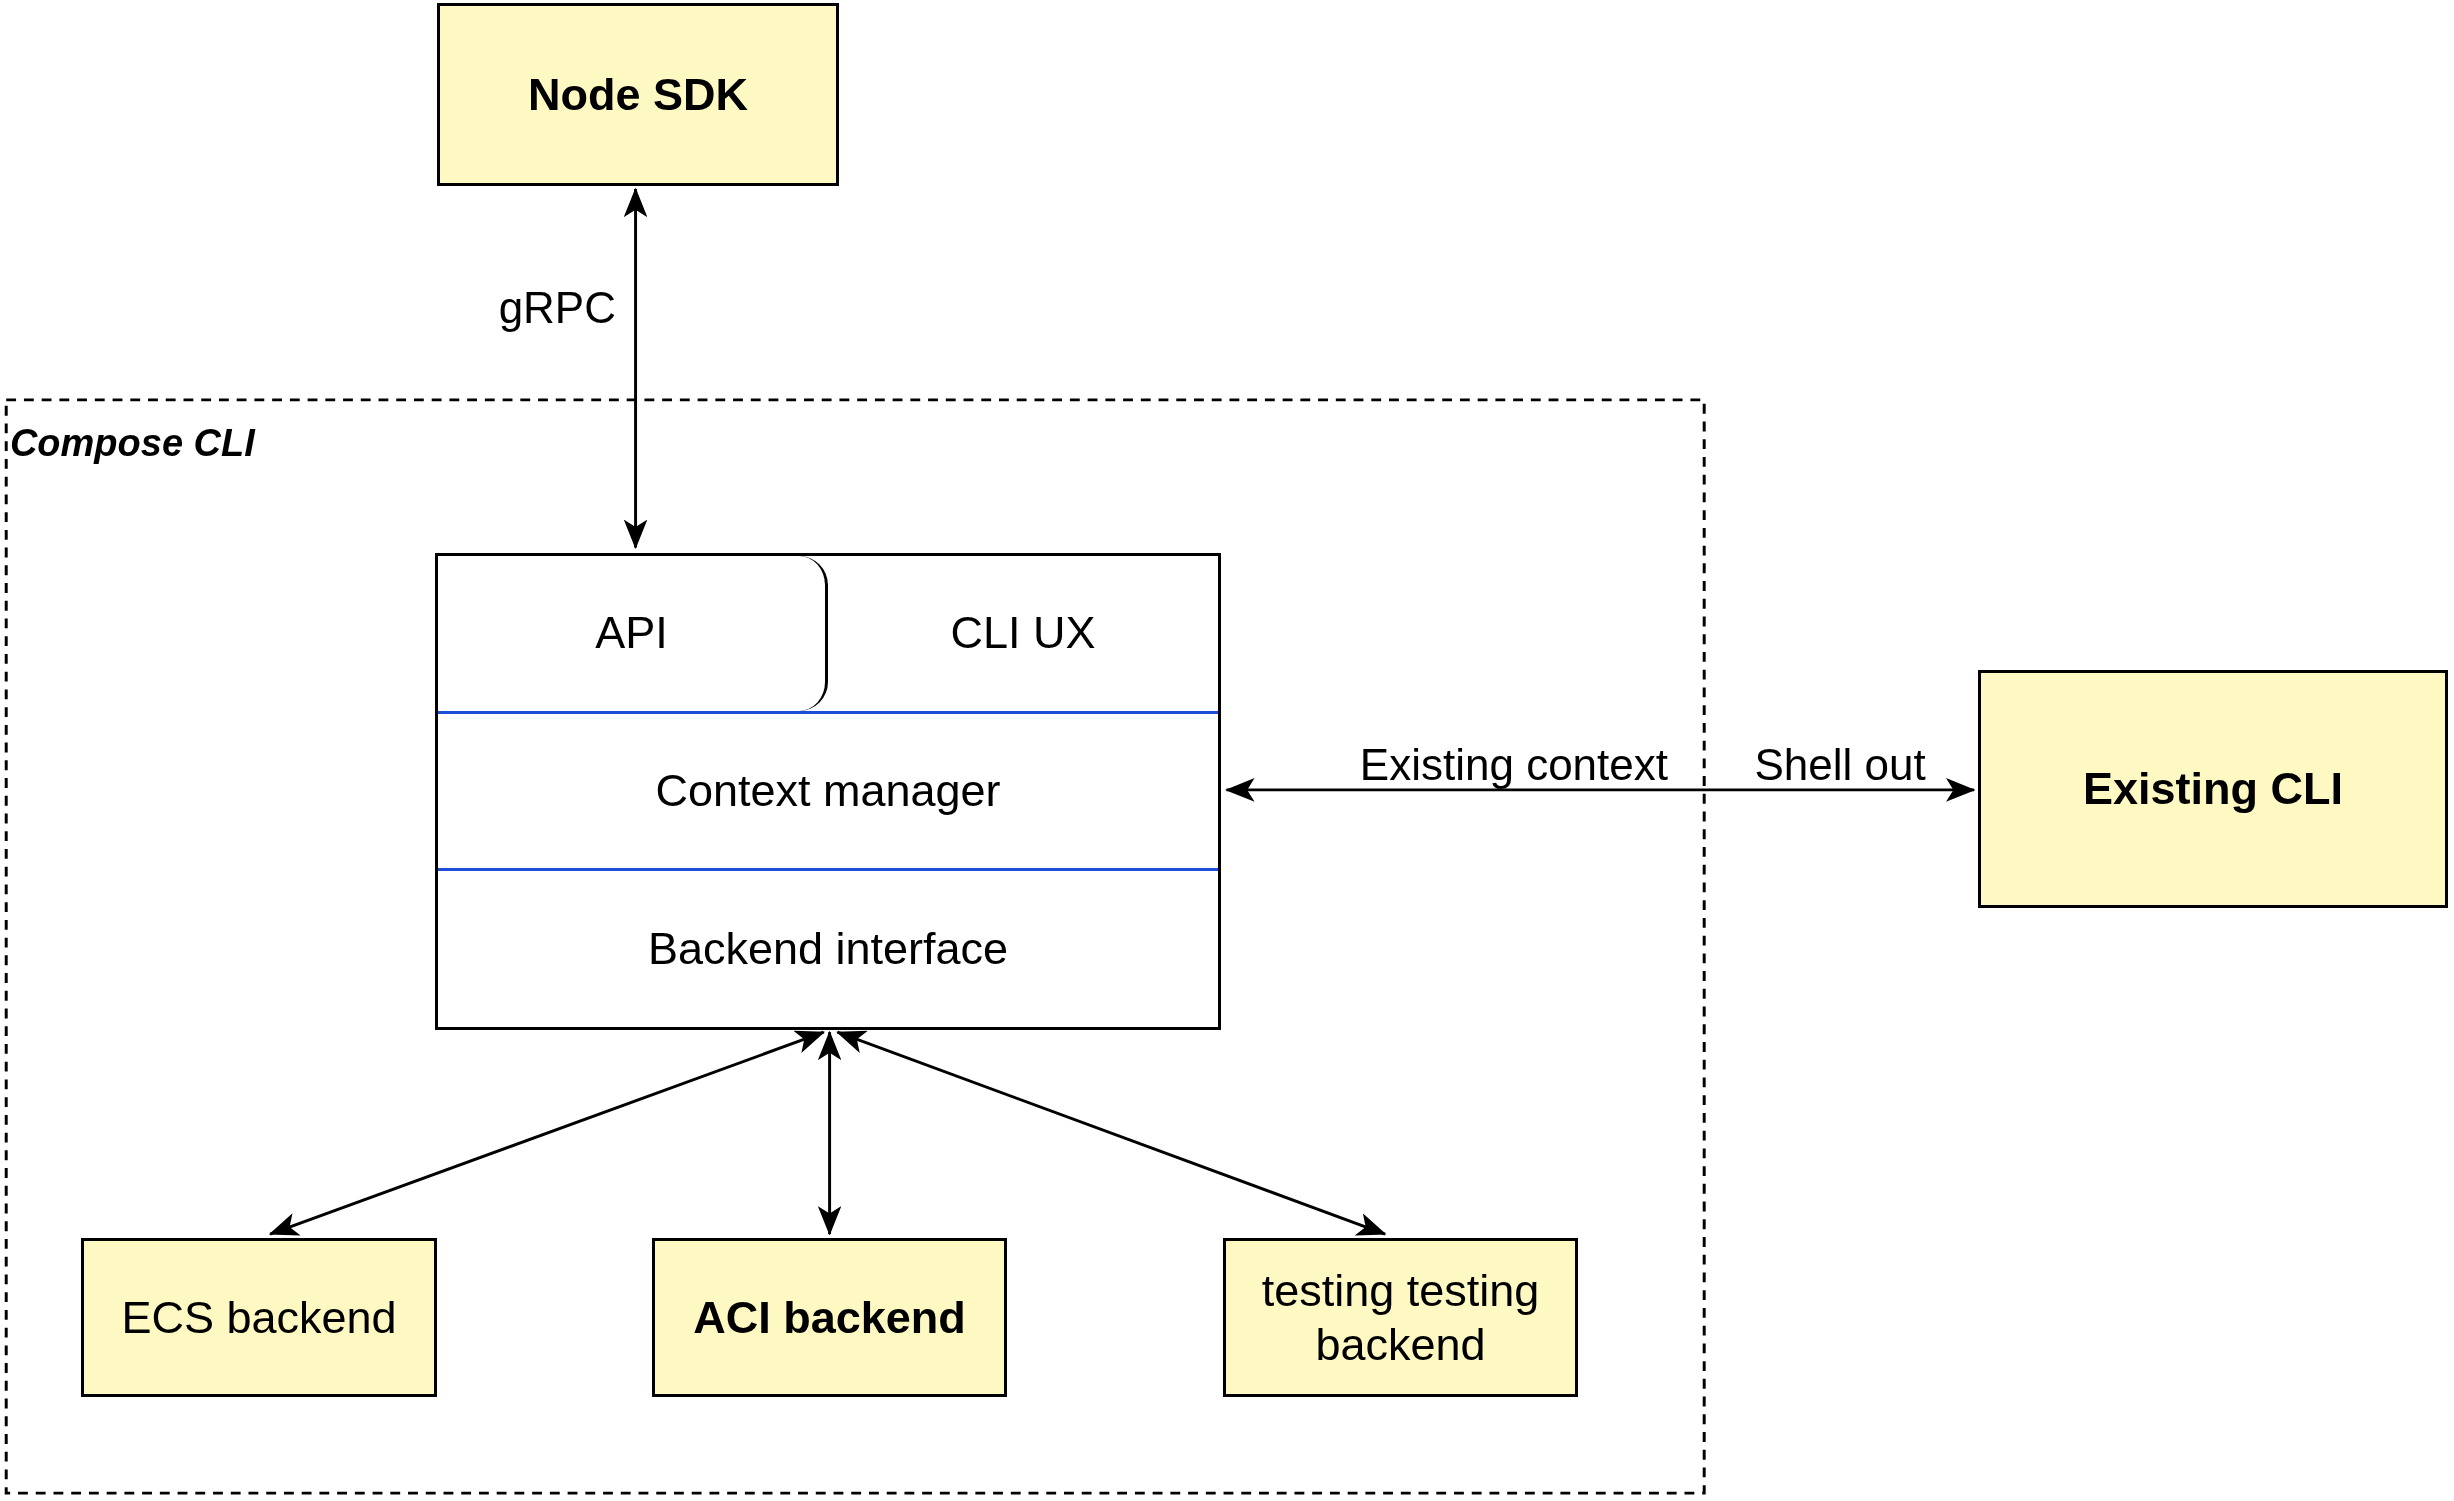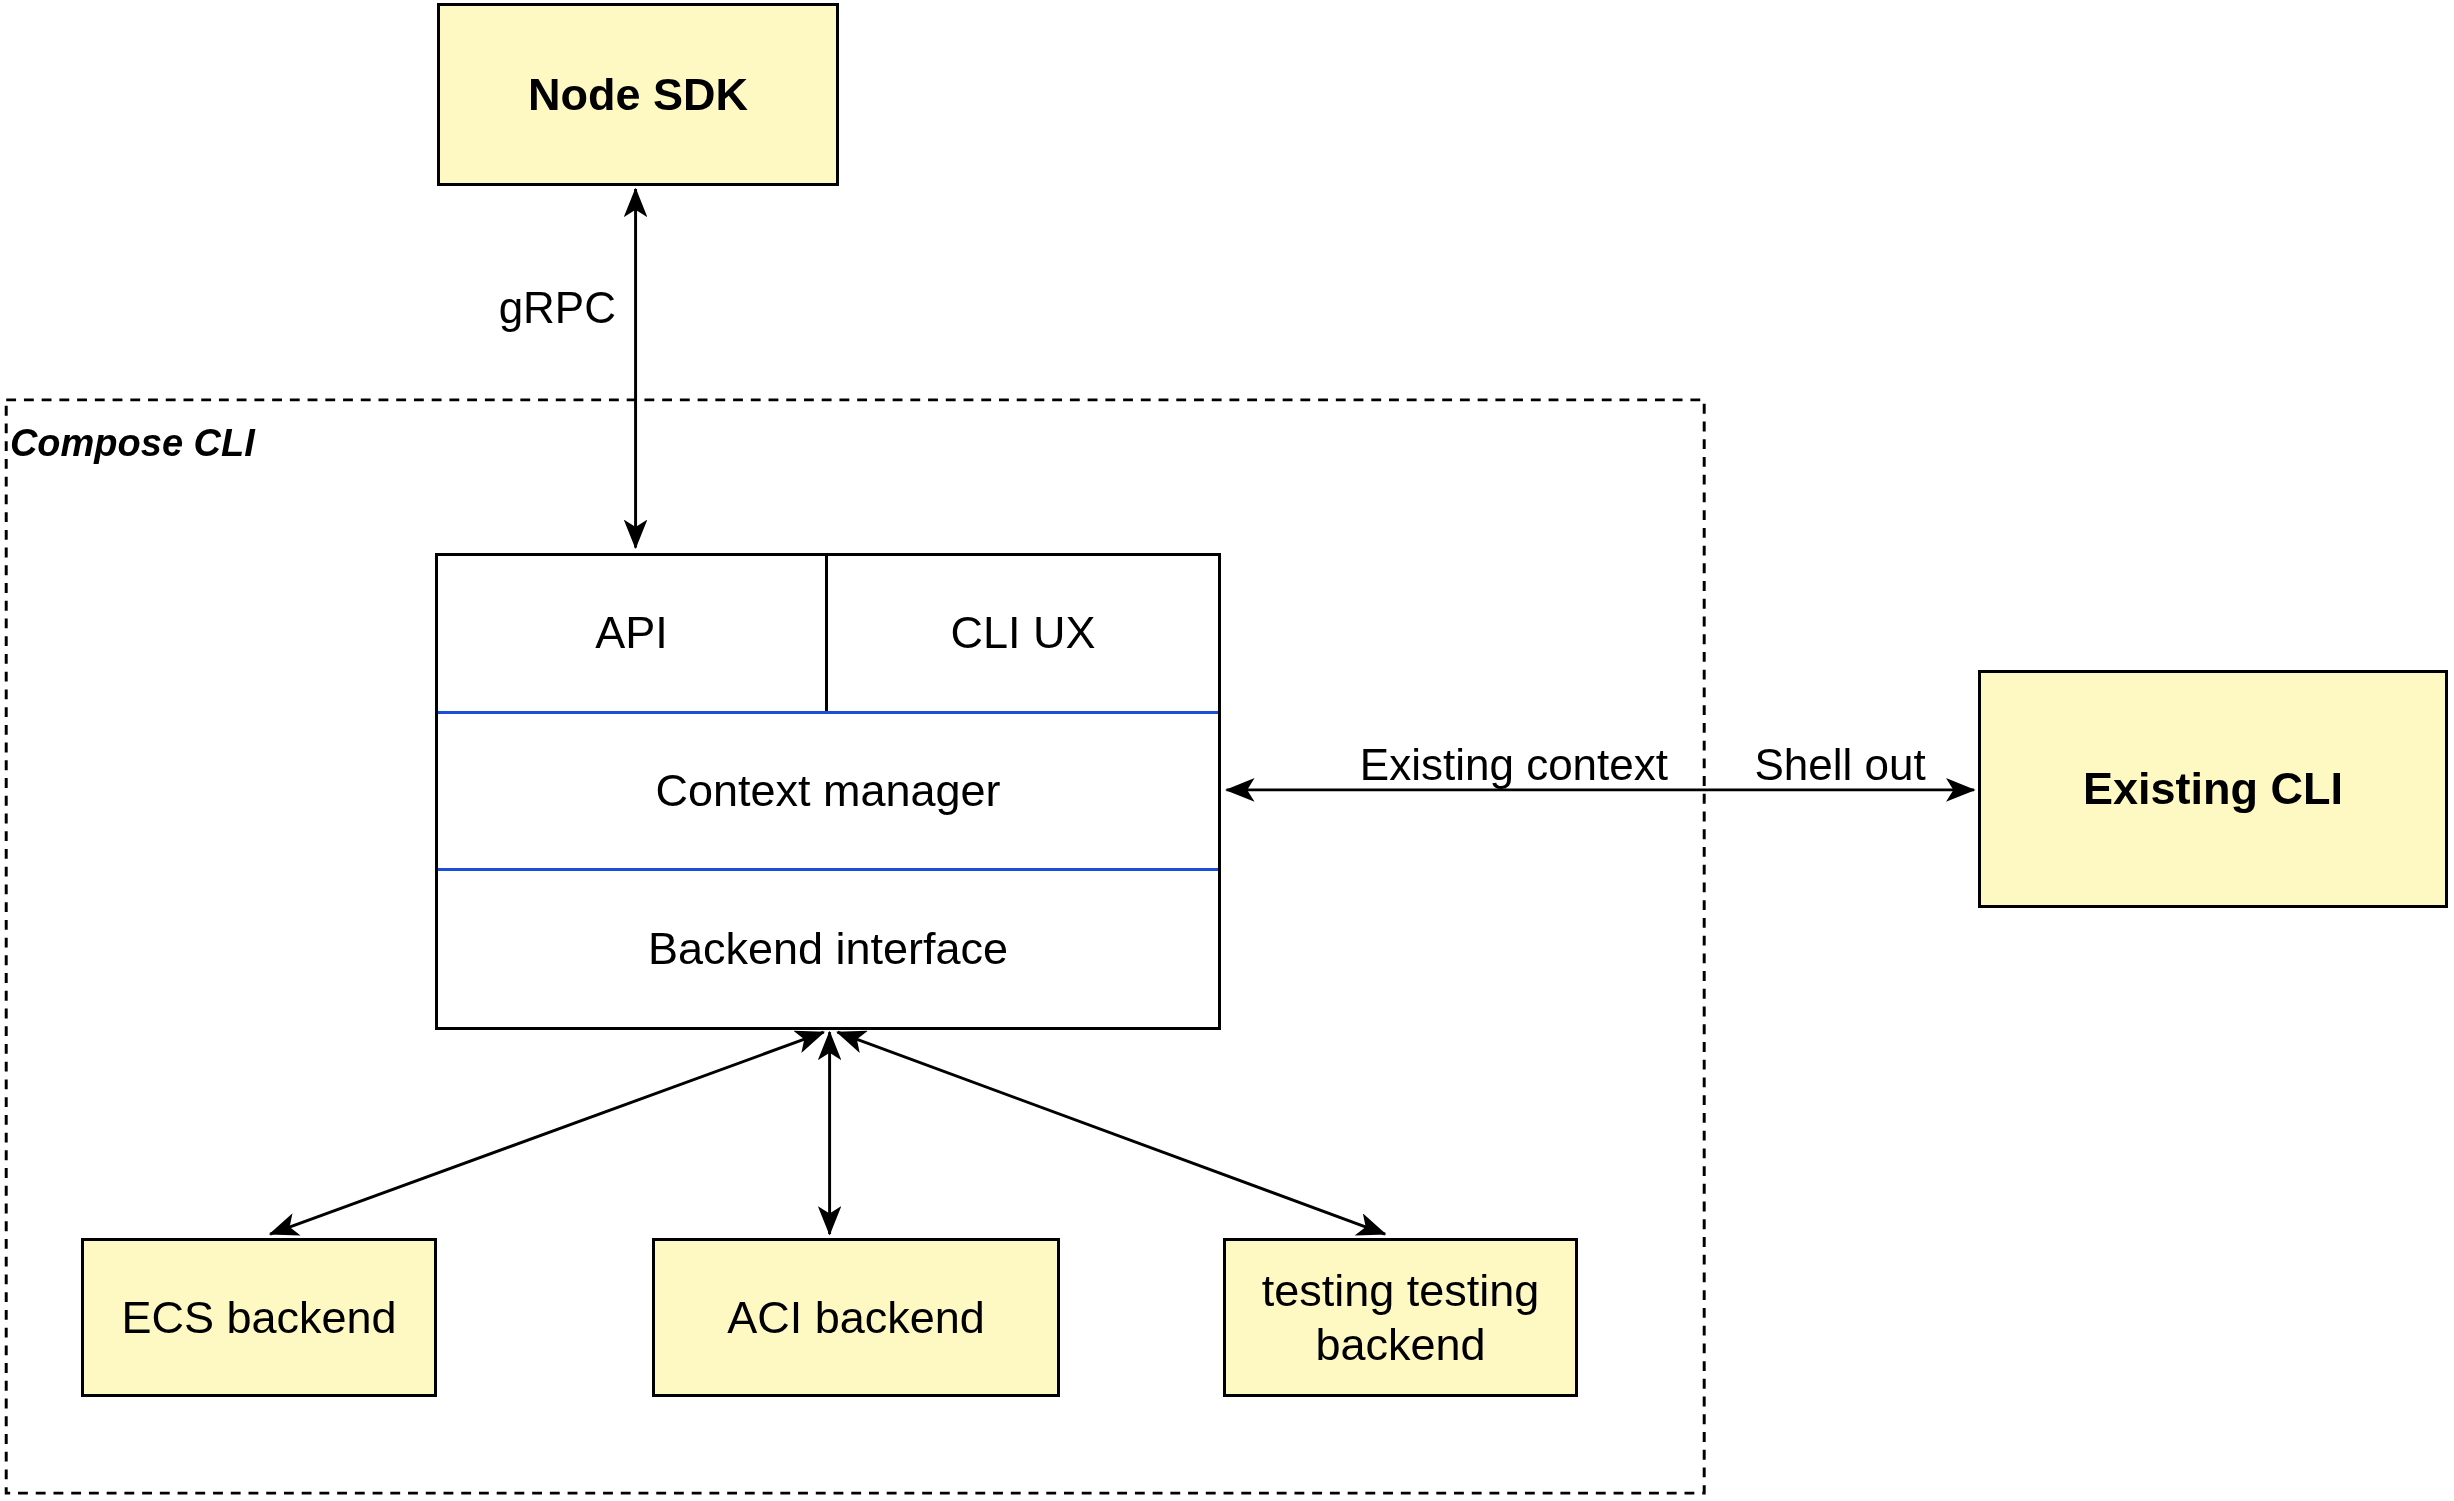--- a/index.html
+++ b/index.html
@@ -47,21 +47,21 @@
     display: grid;
     grid-template-columns: 1fr 1fr;
   }
   .cell {
     display: flex;
     align-items: center;
     justify-content: center;
     font-size: 45px;
     box-sizing: border-box;
   }
-  .cell.right-divider { border-right: 3px solid #000000; }
+  .cell.right-divider { border-right: 3px solid #000000; border-radius: 29px; }
   .cell.top-divider { border-top: 3px solid #1d4ed8; text-align: right; }
   .edge-label {
     position: absolute;
     font-size: 44px;
     line-height: 1.1;
     z-index: 3;
     white-space: nowrap;
     margin-top: 22px;
   }
   .group-label {
@@ -124,21 +124,21 @@
   </div>
 
   <div class="node" style="left:81px; top:1238px; width:356px; height:159px;">
     <span>ECS backend</span>
   </div>
 
   <div class="node bold" style="left:1978px; top:670px; width:470px; height:238px;">
     <span>Existing CLI</span>
   </div>
 
-  <div class="node" style="left:652px; top:1238px; width:408px; height:159px;">
+  <div class="node" style="left:652px; top:1238px; width:355px; height:159px;font-weight:bold;">
     <span>ACI backend</span>
   </div>
 
   <div class="node example-box" style="left:1223px; top:1238px; width:355px; height:159px;">
     <span>testing testing backend</span>
   </div>
 
   <div class="edge-label" style="left:414px; top:262px; width:202px; text-align:right;">gRPC</div>
 
   <div class="edge-label" style="left:1175px; top:719px; width:493px; text-align:right;">Existing context</div>

